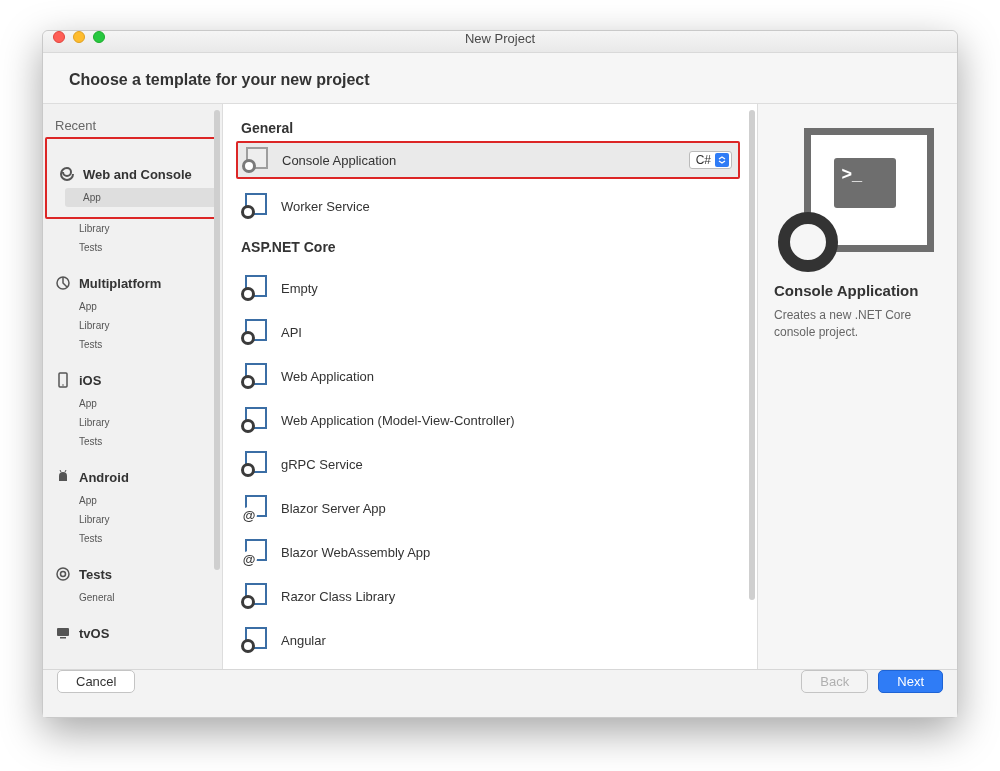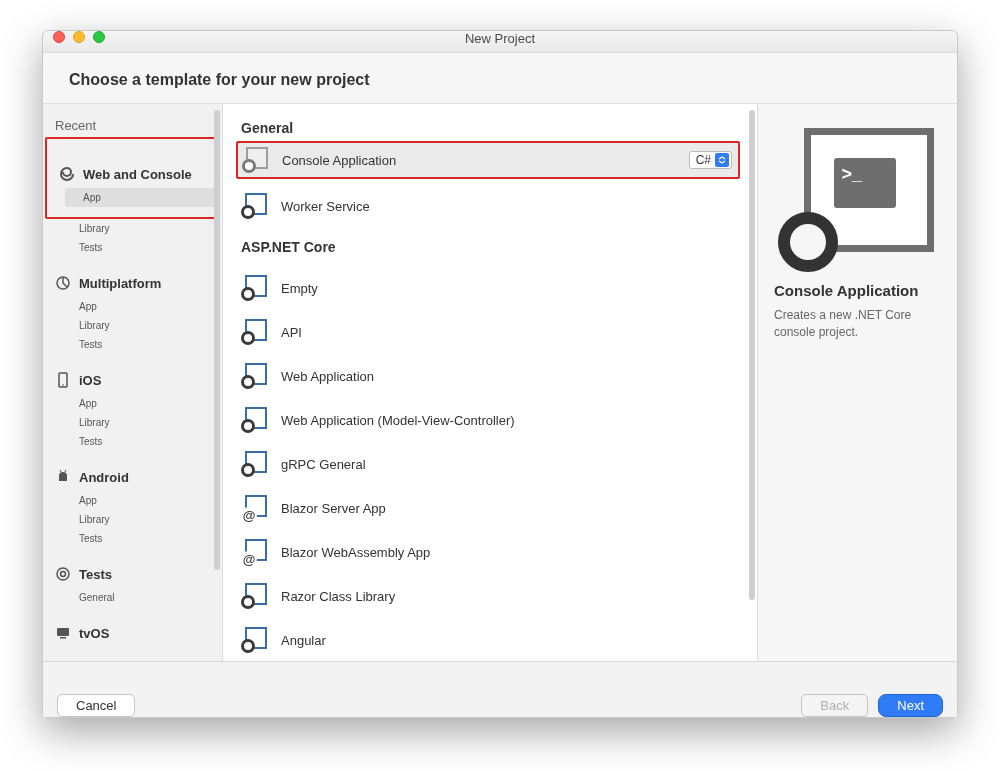--- a/index.html
+++ b/index.html
@@ -162,33 +162,33 @@
   }
   .detail-icon .big-ring{
     position:absolute; left:0; bottom:0;
     width:60px; height:60px; border:12px solid #333;
     border-radius:50%; background:#f6f6f6;
   }
   .detail-title { font-size:15px; font-weight:700; color:#333; margin-bottom:8px;}
   .detail-desc { font-size:12px; color:#666; line-height:1.4;}
 
   .footer {
-    height:56px; border-top:1px solid #d7d7d7;
+    height:48px; border-top:1px solid #d7d7d7;
     background:#f3f3f3;
-    display:flex; align-items:flex-end; padding:0 14px;
+    display:flex; align-items:flex-start; padding:0 14px;
   }
   .btn {
     font-size:13px; padding:3px 18px; border-radius:5px;
     border:1px solid #c4c4c4; background:#fff; color:#333;
     cursor:pointer;
   }
   .btn.disabled { color:#b0b0b0; background:#f4f4f4; cursor:default;}
   .btn.primary { background:#2f7cf6; color:#fff; border-color:#1e63d4;}
   .footer-spacer{flex:1;}
-  .footer .btn + .btn { margin-left:10px;border-radius:8px; }
+  .footer .btn + .btn { margin-left:10px; }
 </style>
 </head>
 <body>
 
 <div class="window">
   <div class="titlebar">
     <div class="traffic">
       <div class="dot red"></div>
       <div class="dot yellow"></div>
       <div class="dot green"></div>
@@ -352,21 +352,21 @@
             <div class="box"></div>
             <div class="ring"></div>
           </div>
         <div class="template-label">Web Application (Model-View-Controller)</div>
       </div>
       <div class="template-row">
         <div class="tmpl-icon">
             <div class="box"></div>
             <div class="ring"></div>
           </div>
-        <div class="template-label">gRPC General</div>
+        <div class="template-label">gRPC Service</div>
       </div>
       <div class="template-row">
         <div class="tmpl-icon">
             <div class="box"></div>
             <div class="at">@</div>
           </div>
         <div class="template-label">Blazor Server App</div>
       </div>
       <div class="template-row">
         <div class="tmpl-icon">

